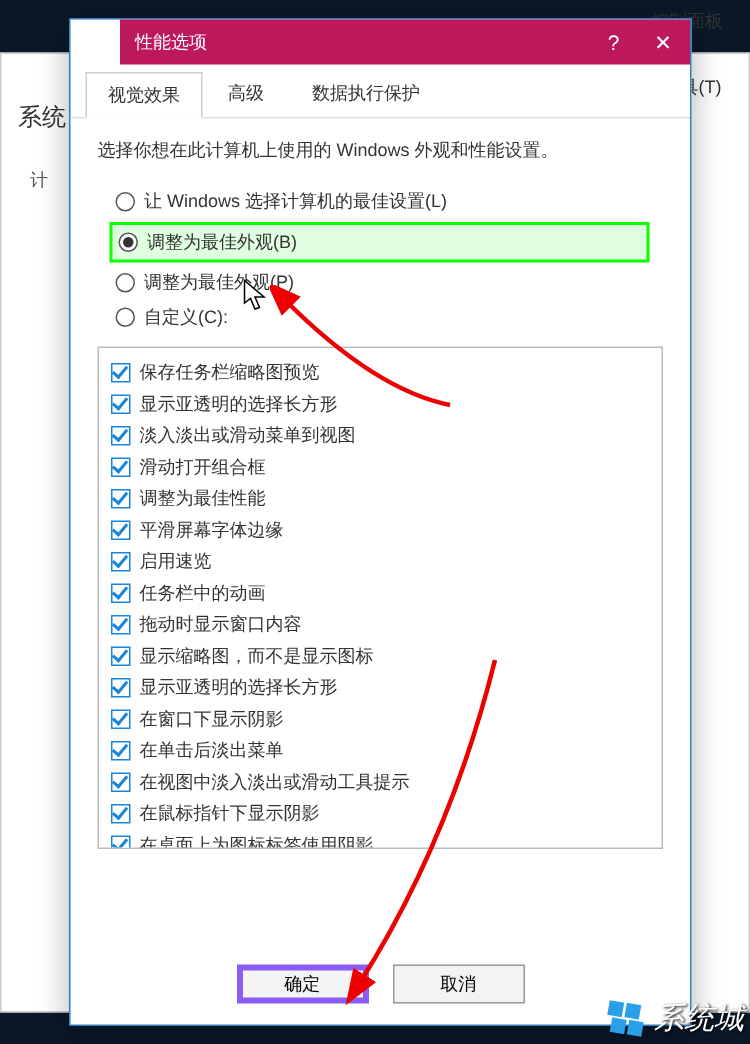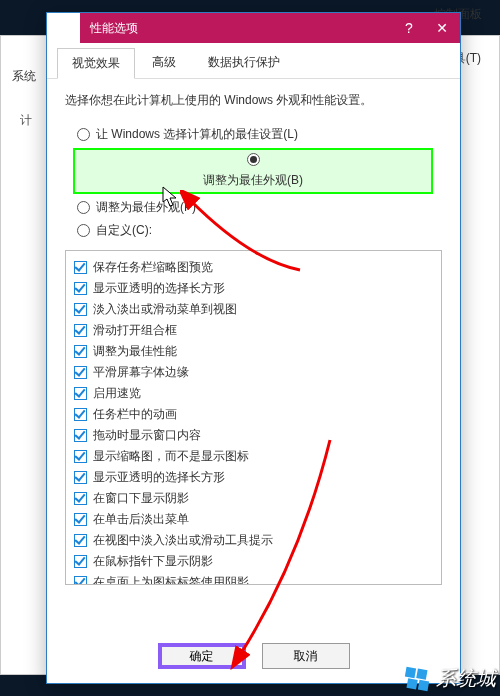--- a/index.html
+++ b/index.html
@@ -18,21 +18,21 @@
   }
   .bg-window {
     position: absolute; left: 0; top: 35px; width: 500px; height: 640px;
     background: #fff; border: 1px solid #ccc;
   }
   .bg-top {
     position: absolute; right: 10px; top: 0; color: #333;
     font-size: 12px; padding: 6px 8px;
   }
   .bg-label-left {
-    position: absolute; left: 12px; top: 68px; color: #333; font-size: 12px;
+    position: absolute; left: 12px; top: 68px; color: #333; font-size: 16px;
   }
   .bg-label-left2 {
     position: absolute; left: 20px; top: 112px; color: #555; font-size: 12px;
   }
   .dialog {
     position: absolute; left: 46px; top: 12px;
     width: 415px; height: 672px;
     background: #fff;
     border: 1px solid #2d7cc1;
     box-shadow: 0 4px 20px rgba(0,0,0,0.3);
@@ -83,21 +83,20 @@
     border: 1px solid #555; background: #fff; position: relative; flex-shrink: 0;
   }
   .radio.selected .r-icon::after {
     content: ""; position: absolute; left: 2px; top: 2px;
     width: 7px; height: 7px; border-radius: 50%; background: #333;
   }
   .radio.highlighted {
     border: 2px solid #0dff00; background: #e0ffe0;
     margin: 2px 0;
     width: 360px;
-    flex-direction: column;
   }
   .checklist {
     border: 1px solid #bbb; padding: 6px 8px;
     height: 335px; overflow: hidden;
     margin-top: 6px;
   }
   .check {
     display: flex; align-items: center; gap: 6px;
     padding: 2px 0; font-size: 12px;
   }

